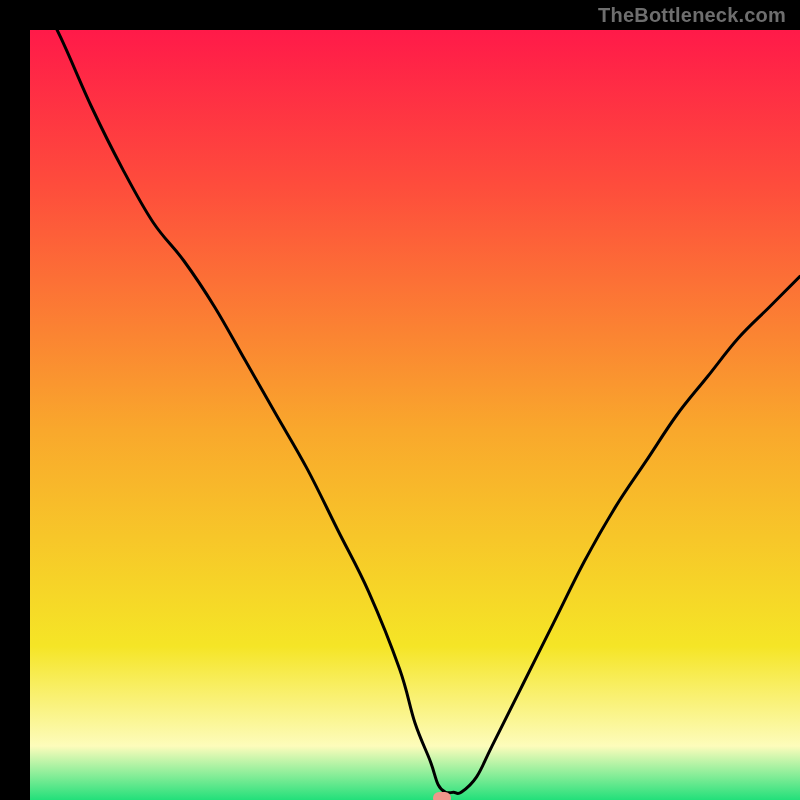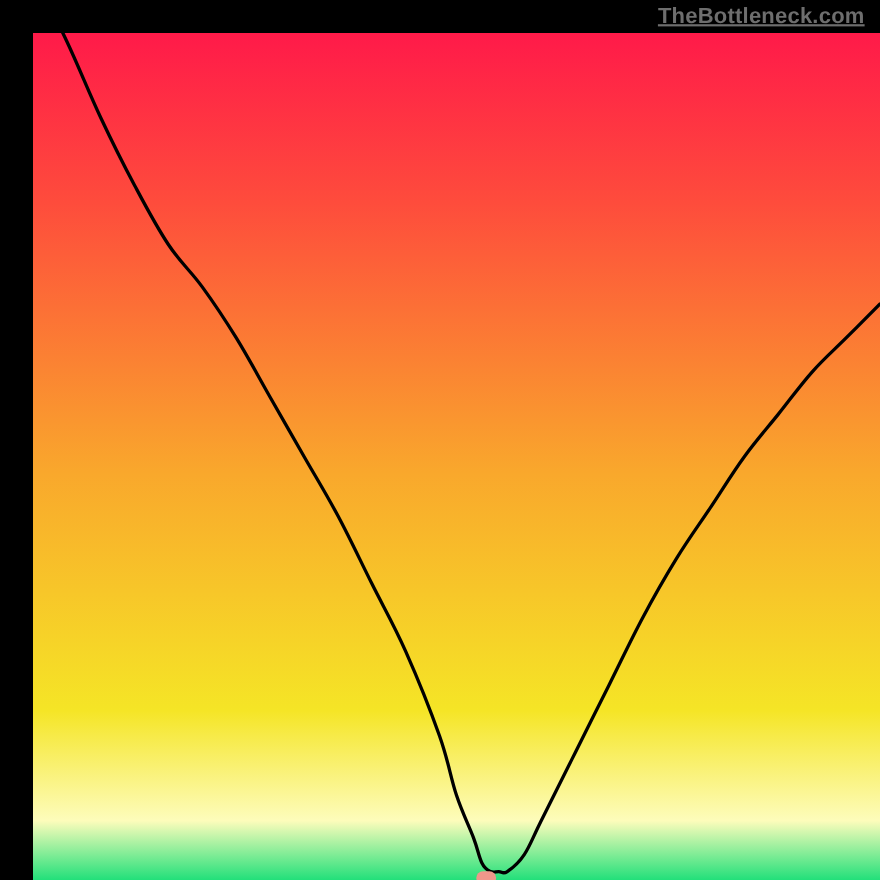--- a/index.html
+++ b/index.html
@@ -13,21 +13,20 @@
   }
   .watermark {
     position: absolute;
     top: 4px;
     right: 14px;
     font-size: 20px;
     font-weight: 600;
     color: #6e6e6e;
     letter-spacing: 0.2px;
     z-index: 30;
-    text-decoration: underline;
   }
   .plot-wrap {
     position: absolute;
     left: 30px;
     top: 30px;
     width: 770px;
     height: 770px;
     background: #000;
   }
   svg.chart {

